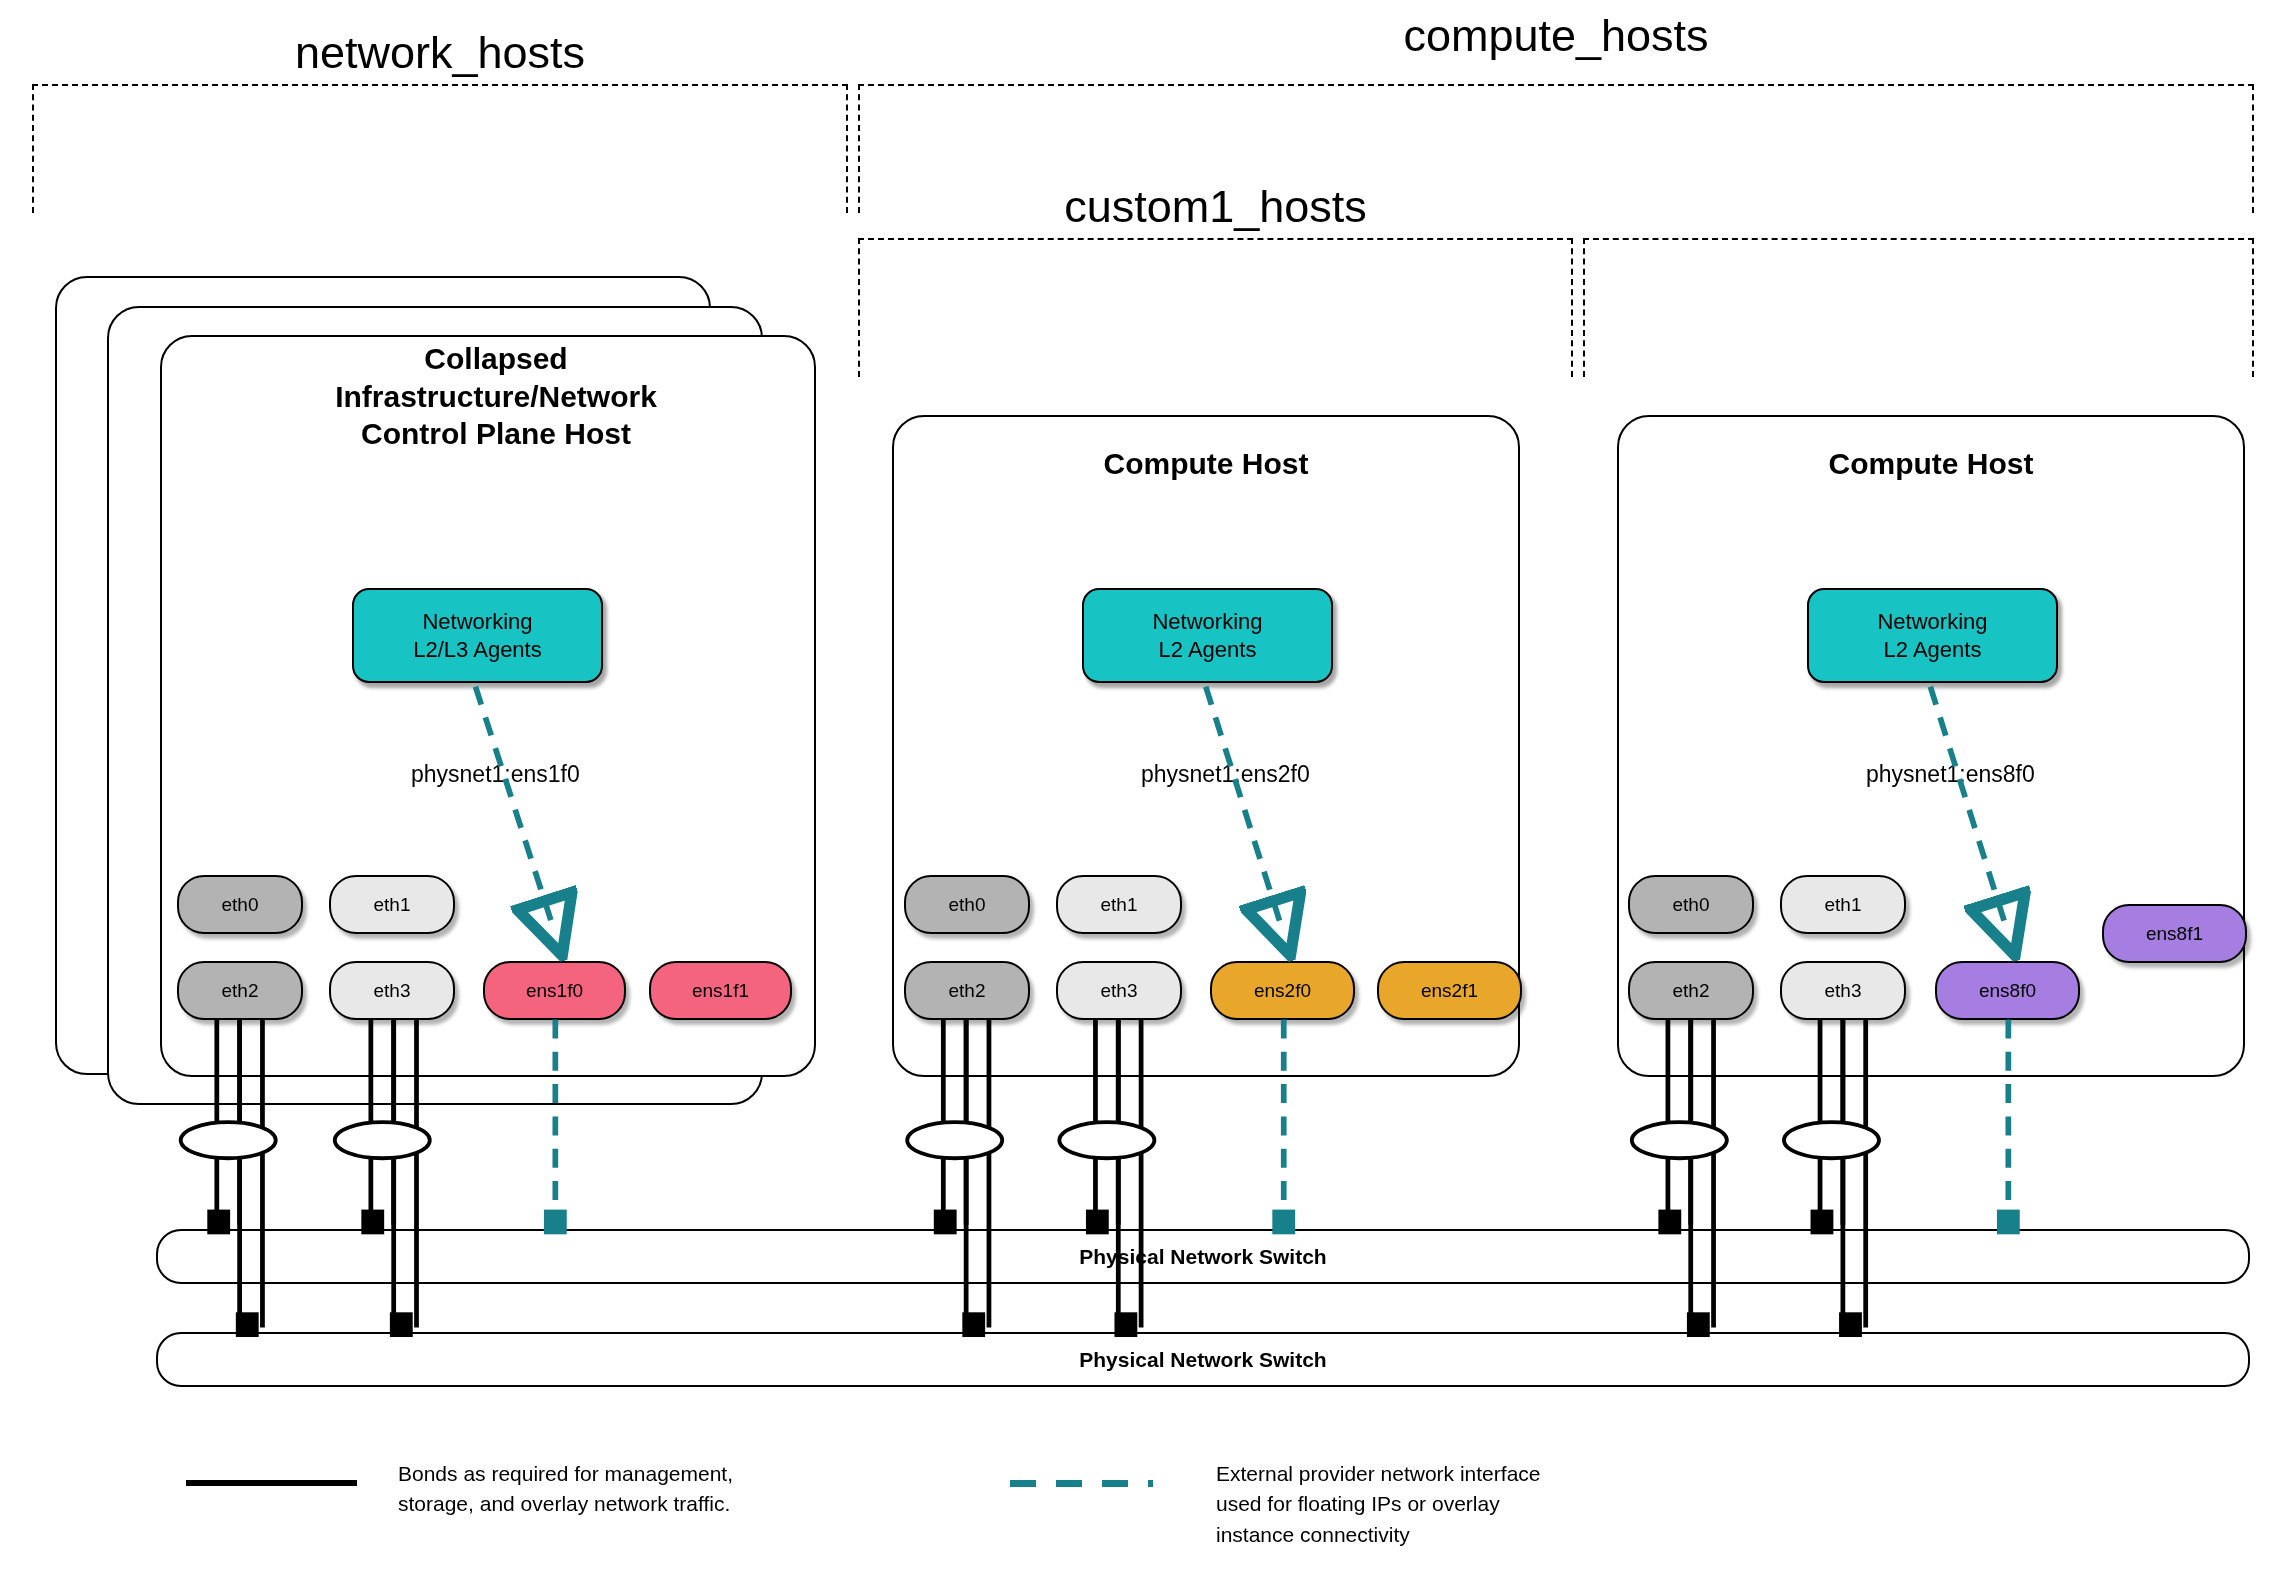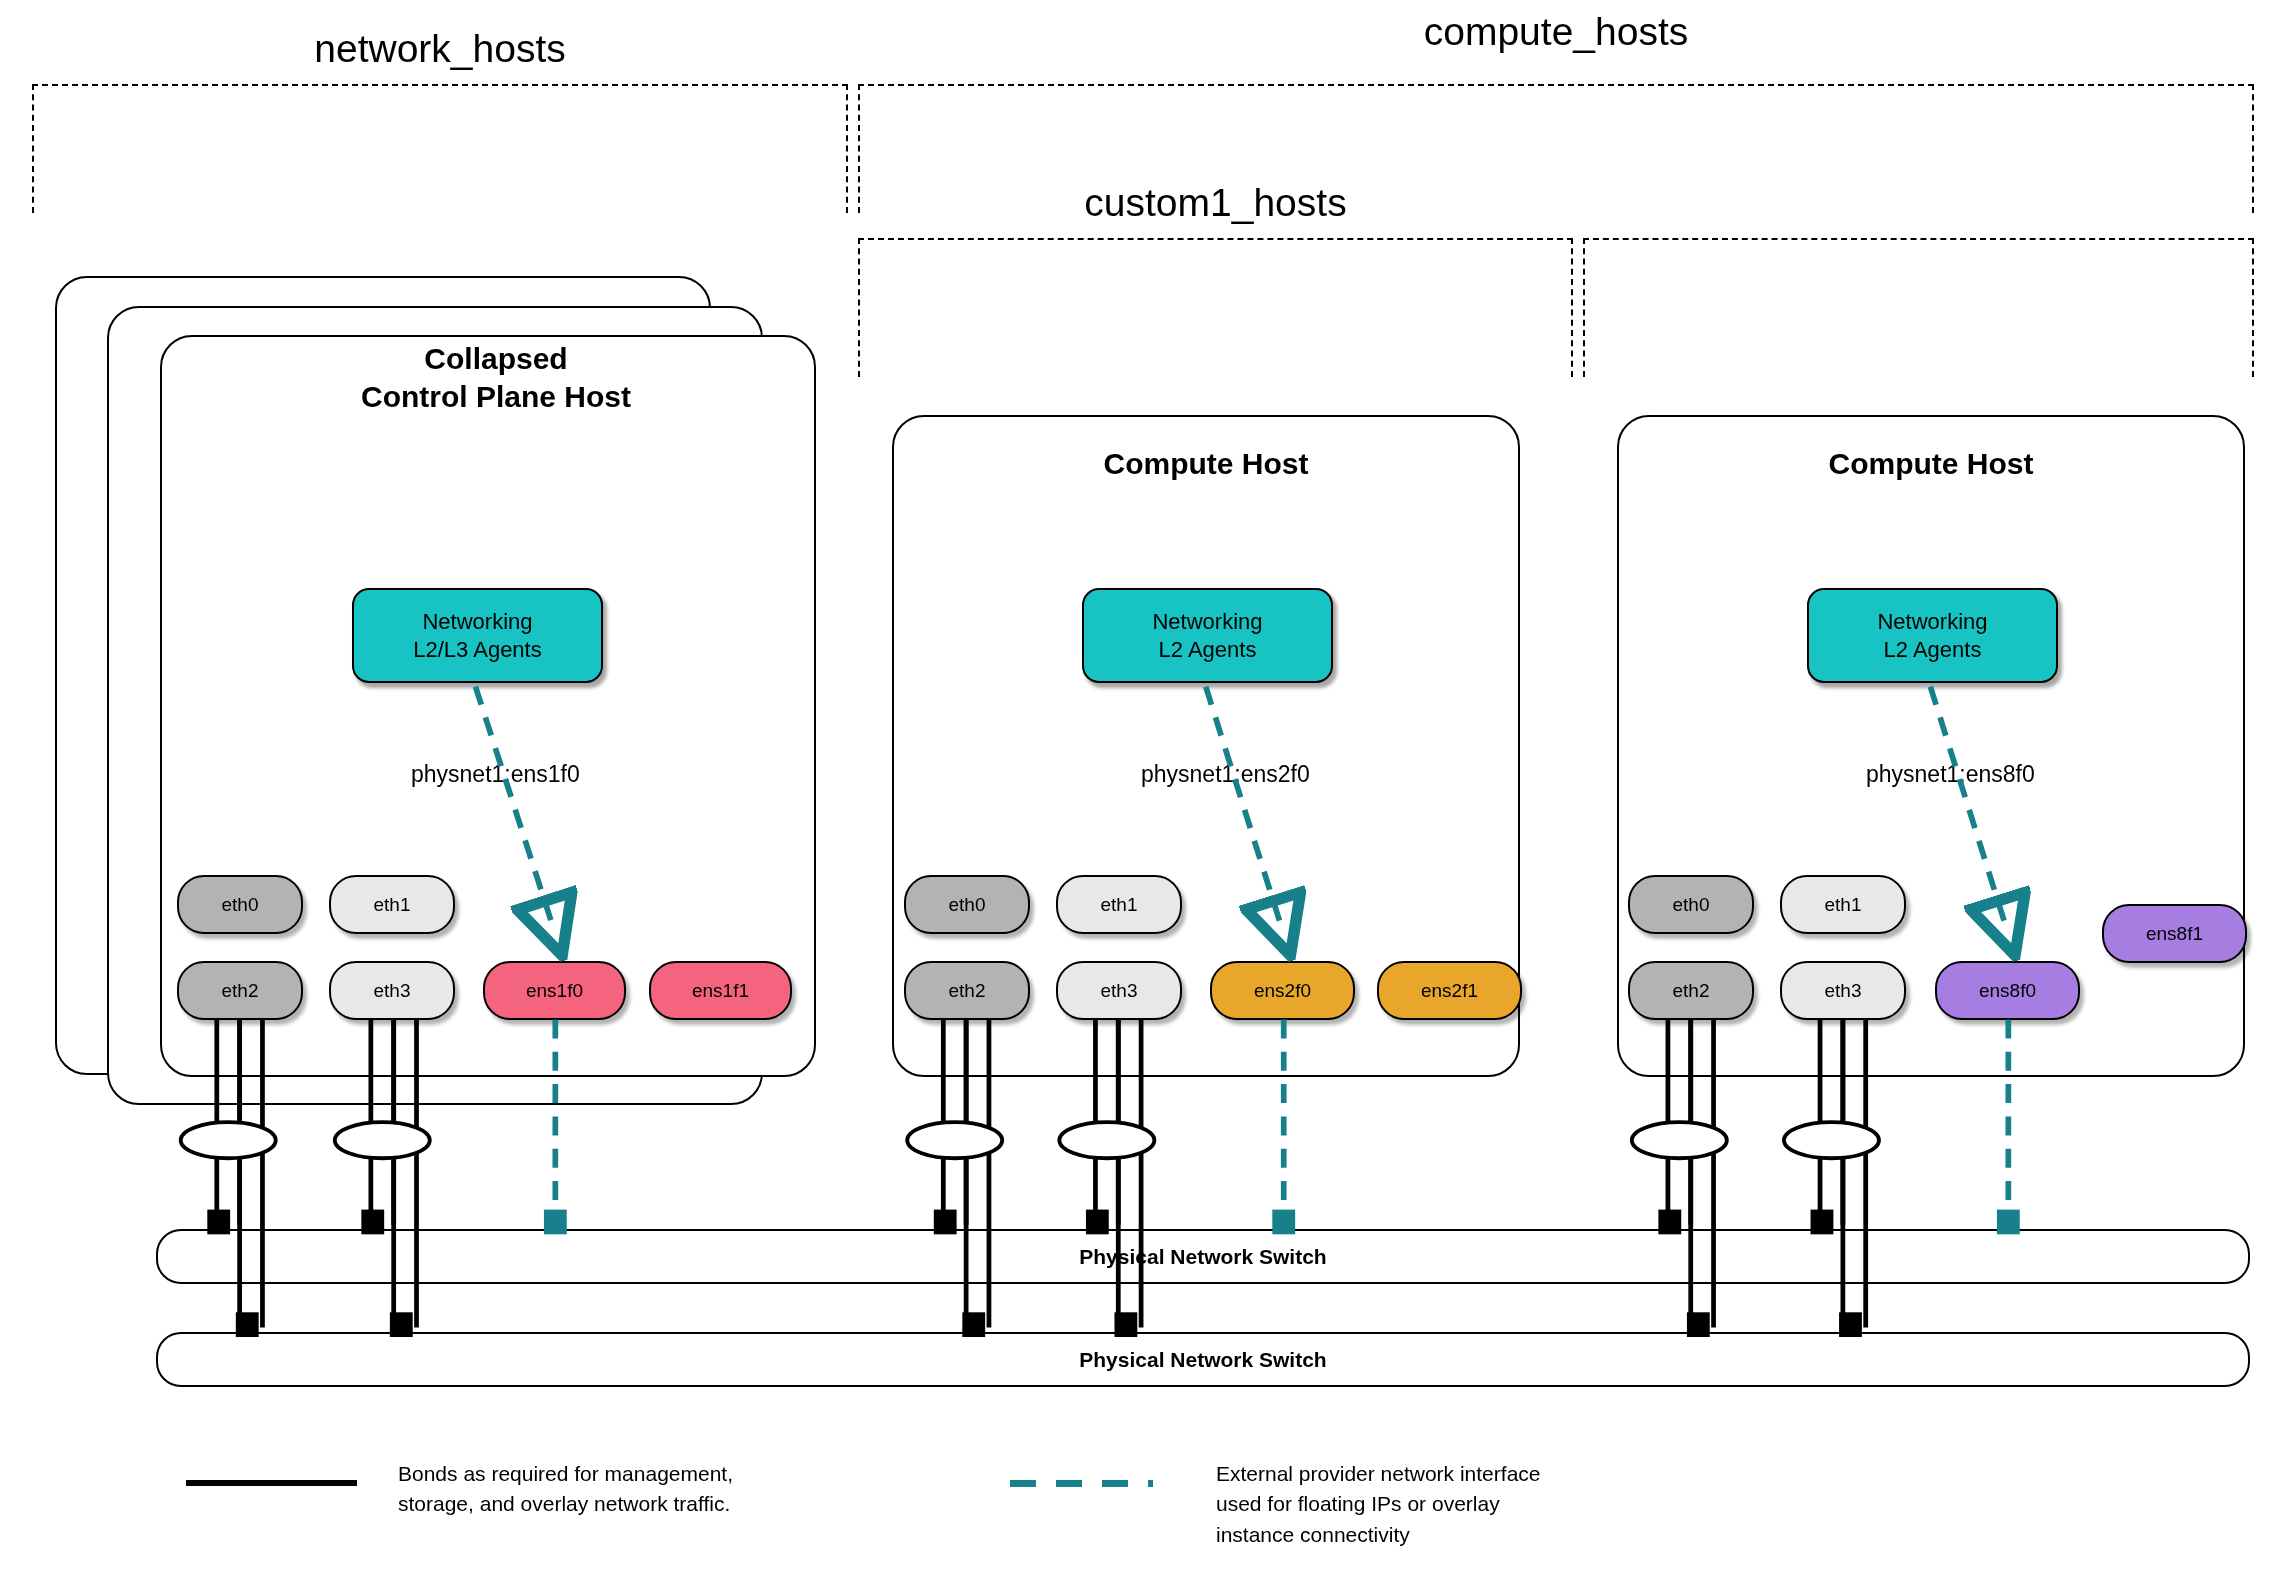--- a/index.html
+++ b/index.html
@@ -1,21 +1,21 @@
 <!DOCTYPE html>
 <html style="font-size:15px"><head>
 <meta charset="utf-8">
 <style>
   html,body{margin:0;padding:0;background:#ffffff;}
   body{width:2286px;height:1590px;position:relative;font-family:"Liberation Sans",sans-serif;color:#000;overflow:hidden;}
   .canvas{position:absolute;left:0;top:0;width:2286px;height:1590px;}
 
   
   .group-box{position:absolute;border:2.9px dashed #000;box-sizing:border-box;}
-  .group-label{position:absolute;font-size:39px;font-weight:400;text-align:center;color:#000;white-space:nowrap;}
+  .group-label{position:absolute;font-size:45px;font-weight:400;text-align:center;color:#000;white-space:nowrap;}
 
   
   .host{position:absolute;border:2.9px solid #000;border-radius:32px;background:#fff;box-sizing:border-box;}
   .host-stack{position:absolute;border:2.9px solid #000;border-radius:32px;background:#fff;box-sizing:border-box;}
   .host-title{position:absolute;text-align:center;font-size:30px;font-weight:bold;line-height:1.25;color:#000;}
 
   
   .agent{position:absolute;border:2.9px solid #000;border-radius:17px;background:#17c3c3;
          display:flex;align-items:center;justify-content:center;text-align:center;
          font-size:22px;line-height:1.25;color:#000;box-sizing:border-box;
@@ -63,20 +63,21 @@
   <div class="group-label" style="left:858px;top:181px;width:715px;">custom1_hosts</div>
 
   <div class="group-box" style="left:1583px;top:238px;width:671px;height:139px;border-bottom:none;"></div>
 
   <div class="host-stack" style="left:55px;top:276px;width:656px;height:799px;"></div>
   <div class="host-stack" style="left:107px;top:306px;width:656px;height:799px;"></div>
   <div class="host" style="left:160px;top:335px;width:656px;height:742px;"></div>
 
   <div class="host-title" style="left:168px;top:340px;width:656px;">
     <div>Collapsed</div>
+    <div>Infrastructure/Network</div>
     <div>Control Plane Host</div>
   </div>
 
   <div class="agent" style="left:352px;top:588px;width:251px;height:95px;flex-direction:column;">
     <span>Networking</span>
     <span>L2/L3 Agents</span>
   </div>
 
   <div class="physnet-label" style="left:411px;top:761px;">physnet1:ens1f0</div>
 

